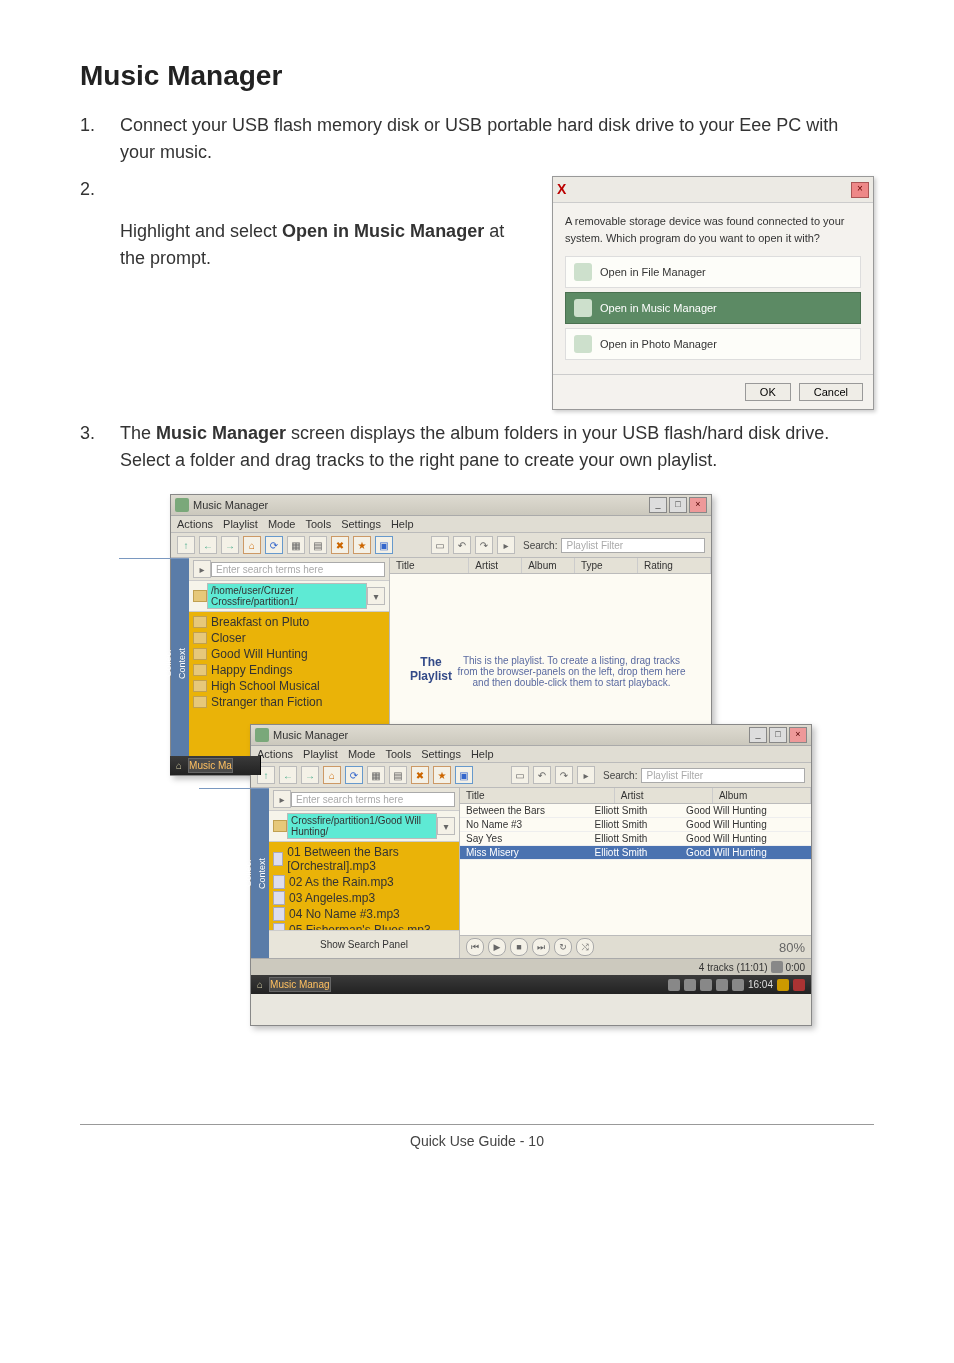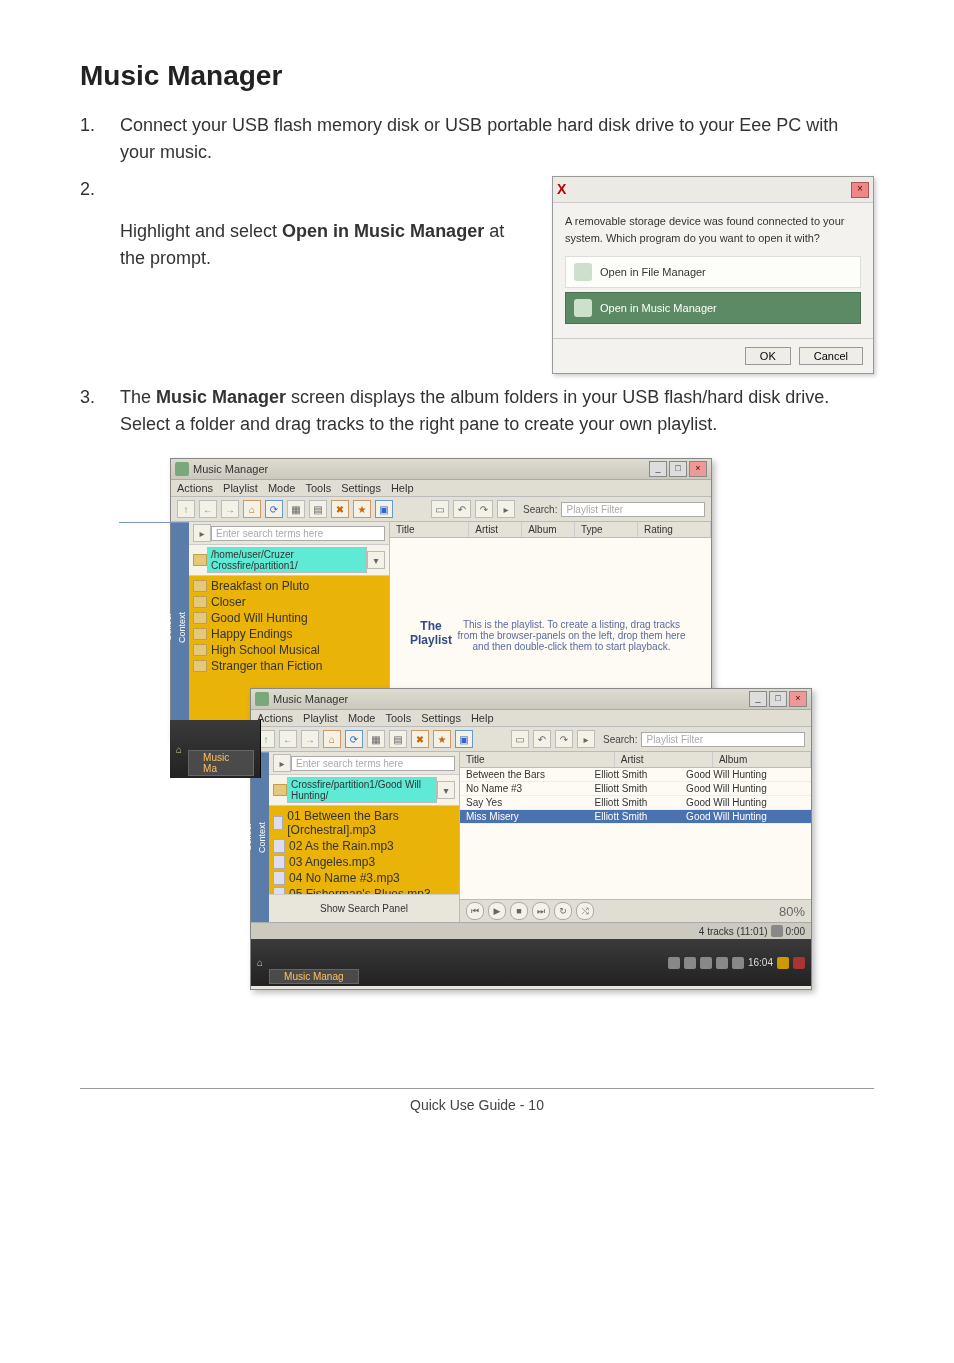--- a/index.html
+++ b/index.html
@@ -344,23 +344,22 @@
     align-items:center;
     background: linear-gradient(#3a3a3a,#222);
     color:#ddd;
     font-size:10px;
     padding:2px 6px;
     gap:6px;
   }
   .taskbar .task-btn {
     background:#4a4a4a;
     border:1px solid #666;
-    padding:1px 14px;
+    padding:1px 0;
     color:#ffc060;
-    margin-top:28px;
   }
   .taskbar .tray { margin-left:auto; display:flex; gap:4px; align-items:center;}
   .home-ico { color:#d6cfa6; }
 
   hr.footer-rule {
     margin: 40px 80px 8px 80px;
     border: none;
     border-top: 1px solid #999;
   }
   .footer {
@@ -395,20 +394,24 @@
         </div>
         <div class="dialog-body">
           <div class="dialog-msg">A removable storage device was found connected to your system. Which program do you want to open it with?</div>
           <div class="open-option">
             <span class="opt-icon"></span>
             <span>Open in File Manager</span>
           </div>
           <div class="open-option selected">
             <span class="opt-icon"></span>
             <span>Open in Music Manager</span>
+          </div>
+          <div class="open-option">
+            <span class="opt-icon"></span>
+            <span>Open in Photo Manager</span>
           </div>
         </div>
         <div class="dialog-buttons">
           <button class="dlg-btn">OK</button>
           <button class="dlg-btn">Cancel</button>
         </div>
       </div>
     </div>
   </div>
 

